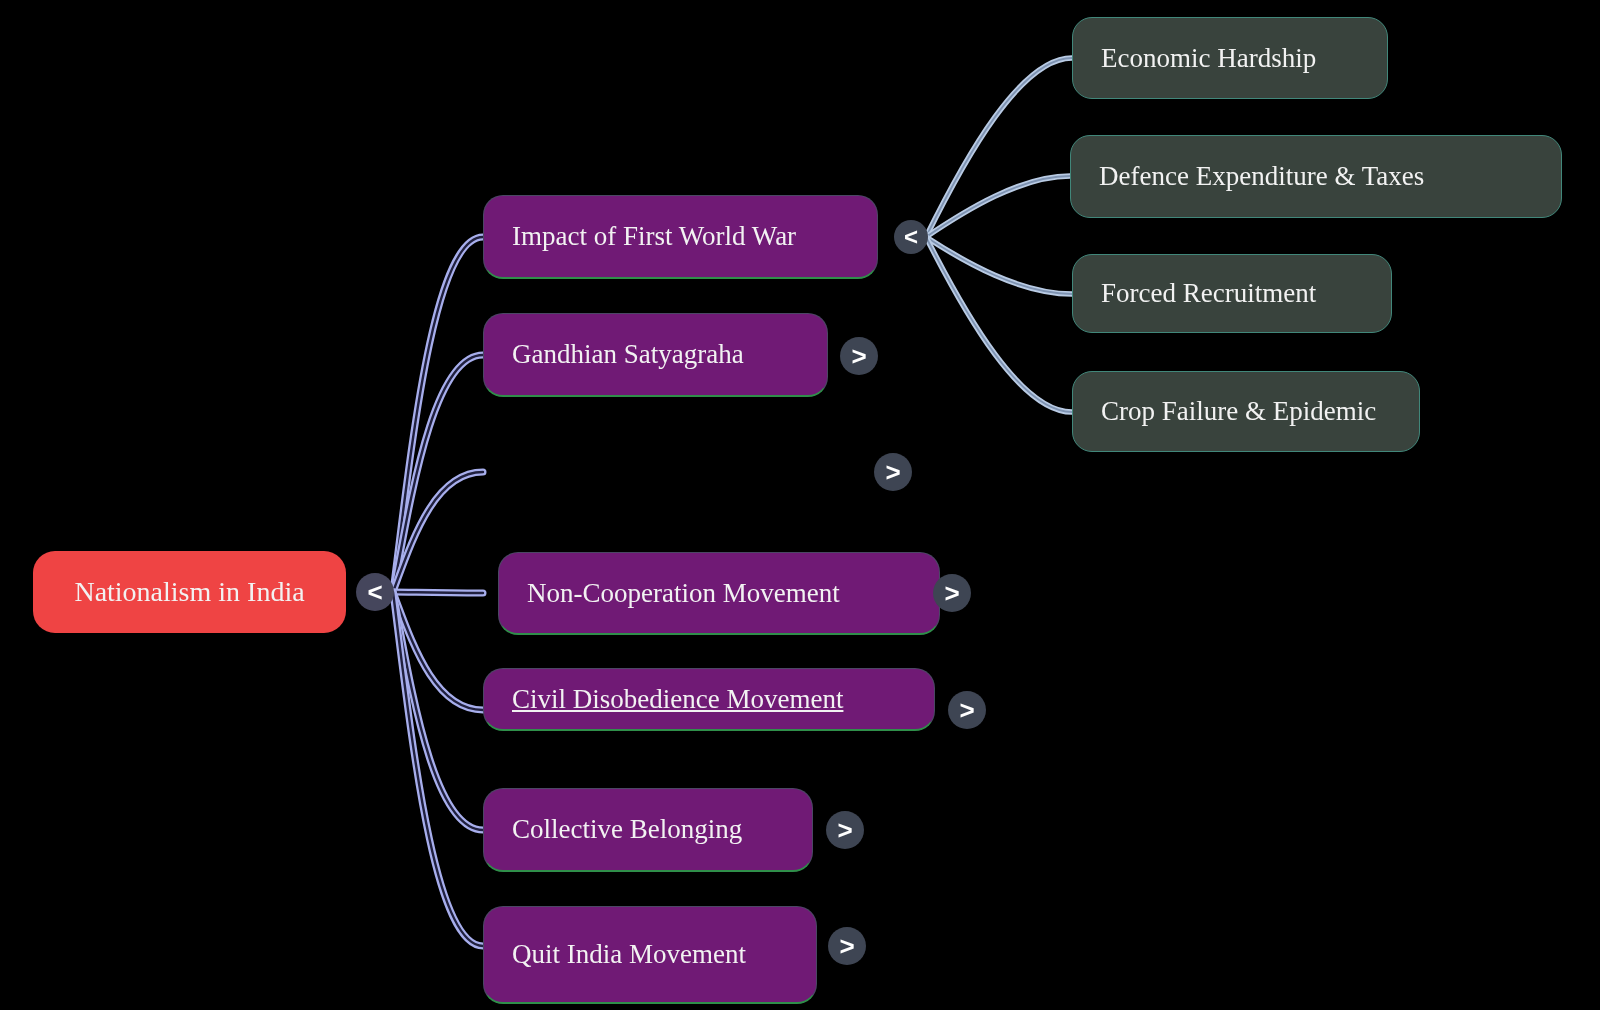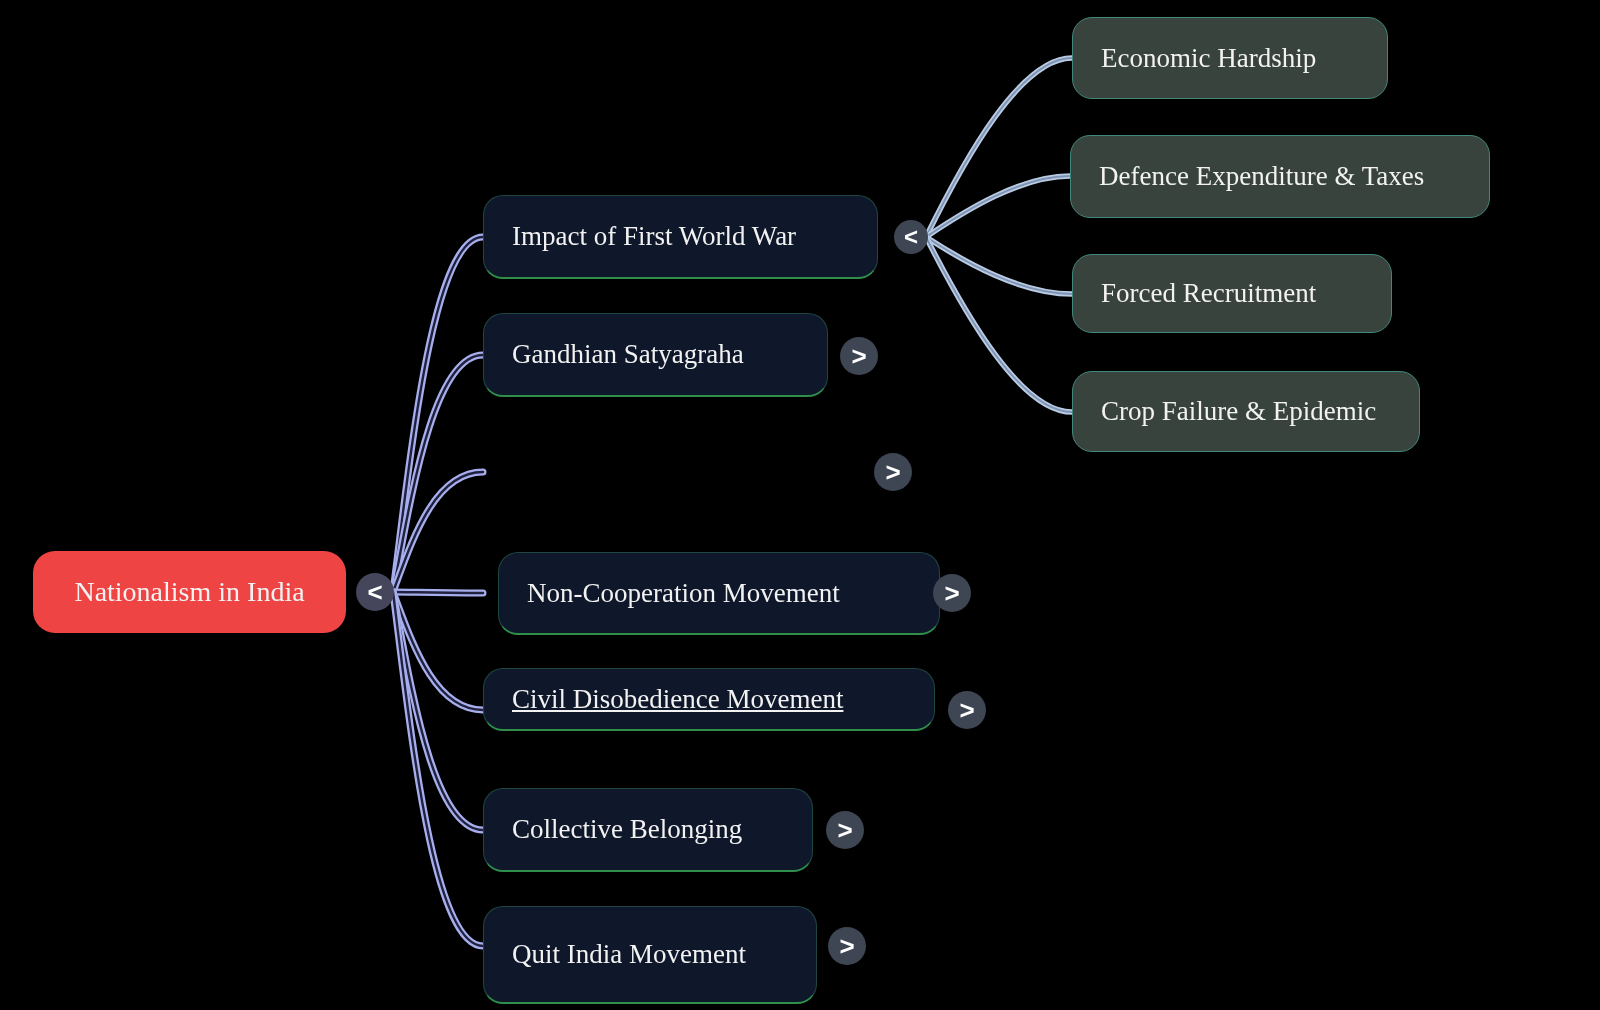--- a/index.html
+++ b/index.html
@@ -24,21 +24,21 @@
     border-radius:20px;
     padding:0 28px;
     white-space:nowrap;
   }
   .root{
     background:#ef4444;
     border-radius:22px;
     font-size:28px;
   }
   .branch{
-    background:#0f172a;
+    background:#701a75;
     border:1px solid rgba(46,110,86,0.55);
     border-bottom:2px solid #2f8f4a;
   }
   .leaf{
     background:#39433d;
     border:1px solid #41877a;
   }
   .toggle{
     position:absolute;
     width:38px;height:38px;
@@ -142,21 +142,21 @@
   <div class="toggle on-branch" style="left:826px;top:811px;">&gt;</div>
 
   <div class="node branch" style="left:483px;top:906px;width:334px;height:98px;">
     <span>Quit India Movement</span>
   </div>
   <div class="toggle on-branch" style="left:828px;top:927px;">&gt;</div>
 
   <div class="node leaf" style="left:1072px;top:17px;width:316px;height:82px;">
     <span>Economic Hardship</span>
   </div>
-  <div class="node leaf" style="left:1070px;top:135px;width:420px;height:83px;">
+  <div class="node leaf" style="left:1070px;top:135px;width:492px;height:83px;">
     <span>Defence Expenditure &amp; Taxes</span>
   </div>
   <div class="node leaf" style="left:1072px;top:371px;width:348px;height:81px;">
     <span>Crop Failure &amp; Epidemic</span>
   </div>
   <div class="node leaf" style="left:1072px;top:254px;width:320px;height:79px;">
     <span>Forced Recruitment</span>
   </div>
 
 </div>

